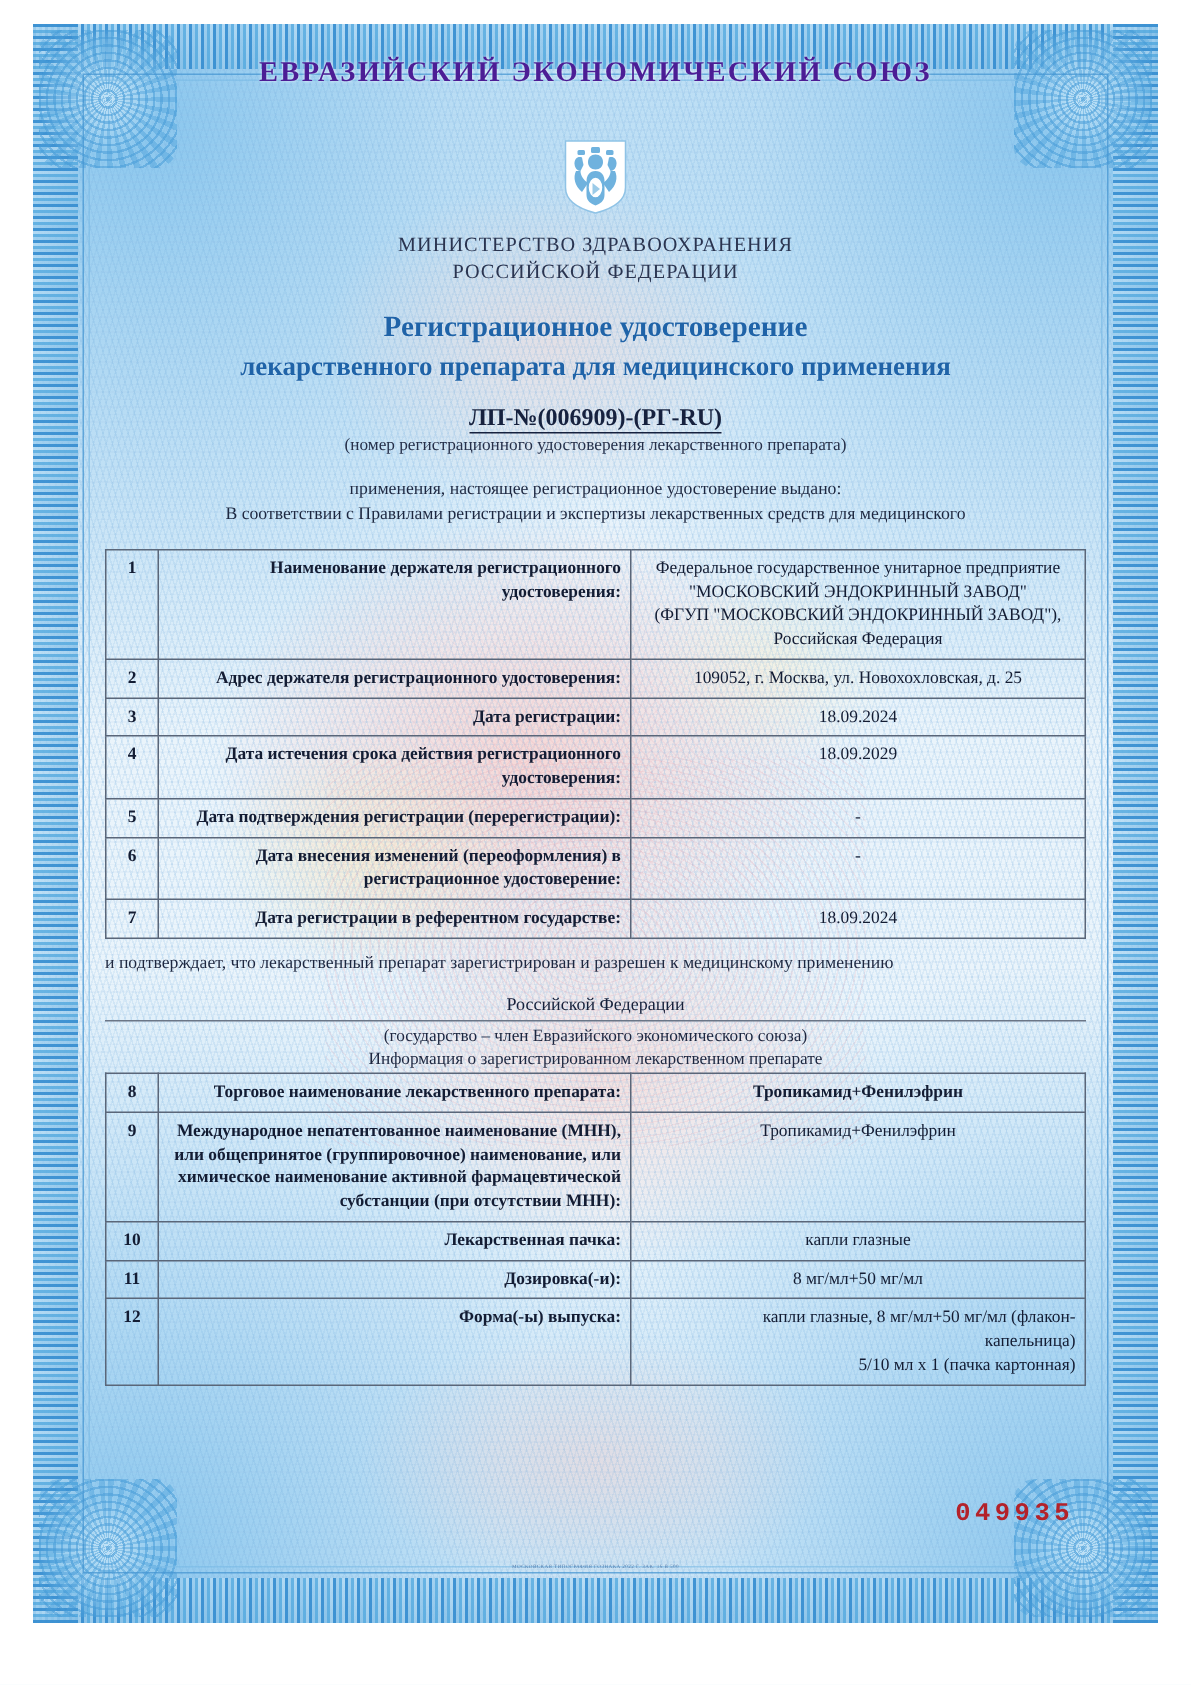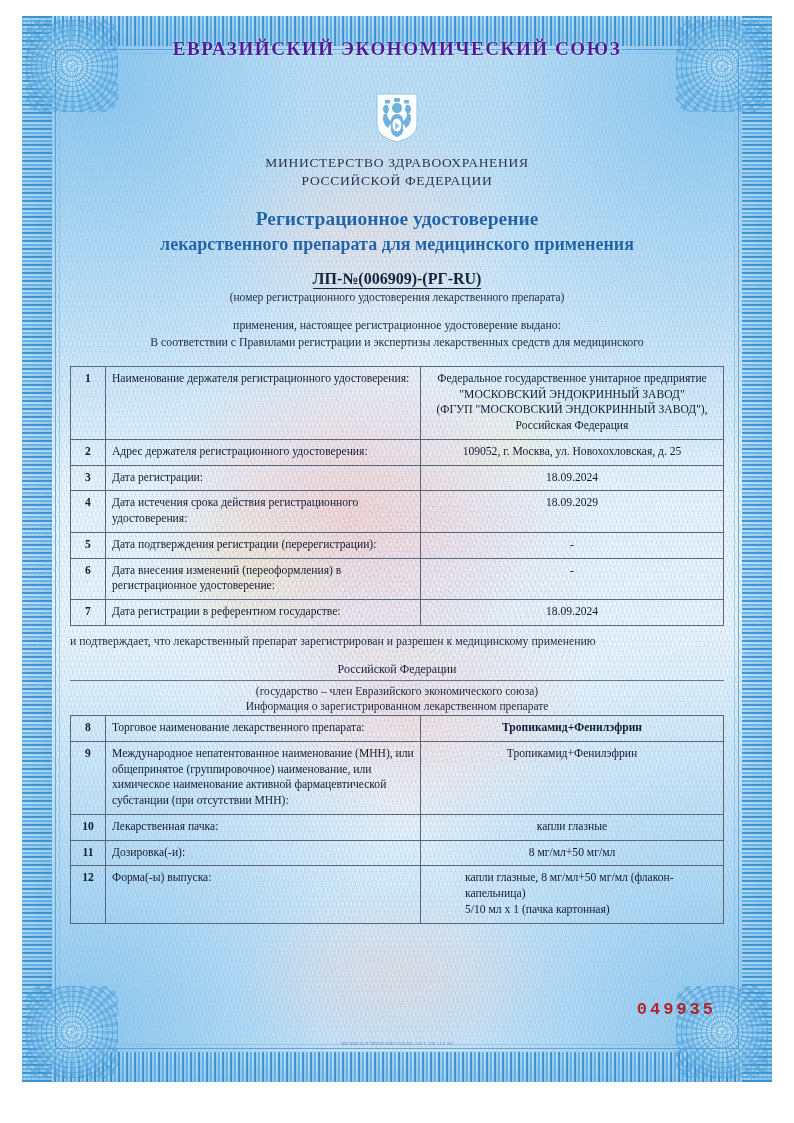--- a/index.html
+++ b/index.html
@@ -203,26 +203,27 @@
   }
   td.num{
     width:22px;
     text-align:center;
     font-weight:bold;
     font-size:11.6px;
     padding-left:2px;padding-right:2px;
   }
   td.label{
     width:302px;
-    font-weight:normal;
+    font-weight:bold;
+    text-align:right;
   }
   td.value{
     text-align:center;
   }
-  td.value.left{ text-align:left;padding-left:44px; }
+  td.value.left{ text-align:right;padding-left:44px; }
   td.value.bold{ font-weight:bold; }
 
   .mid-text{
     font-size:11.8px;
     line-height:1.45;
     color:#1d2740;
     margin:7px 0 0 0;
   }
   .center-line{
     text-align:center;

